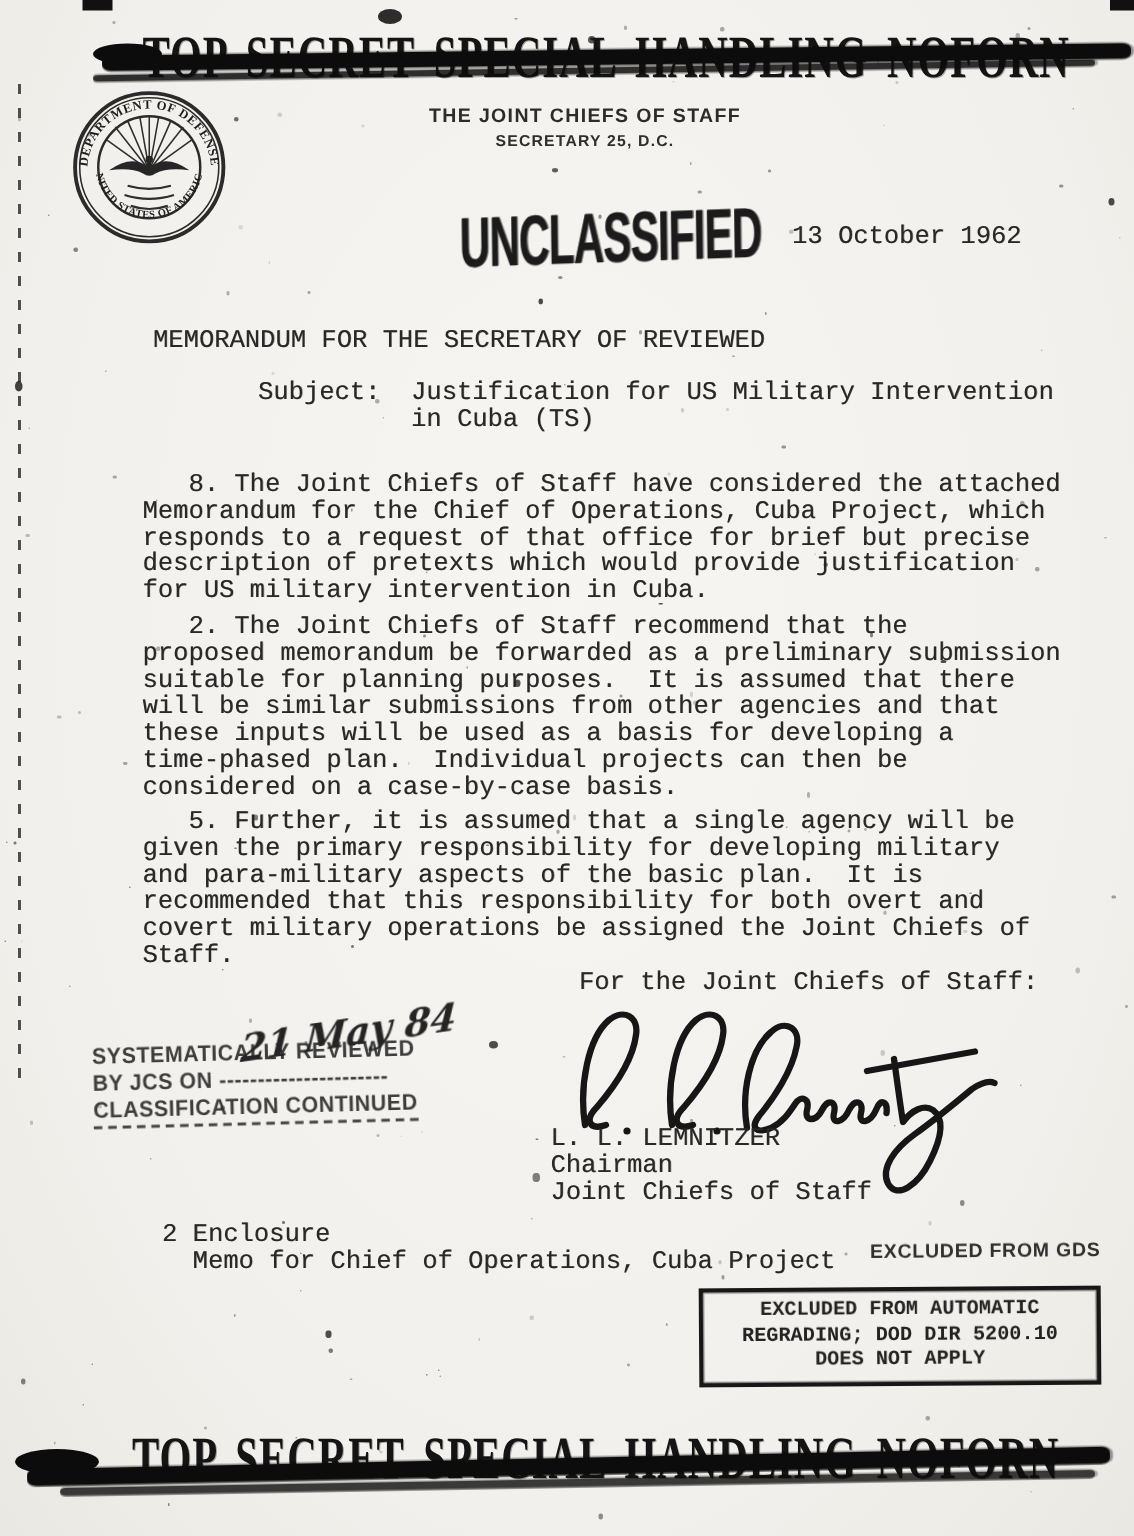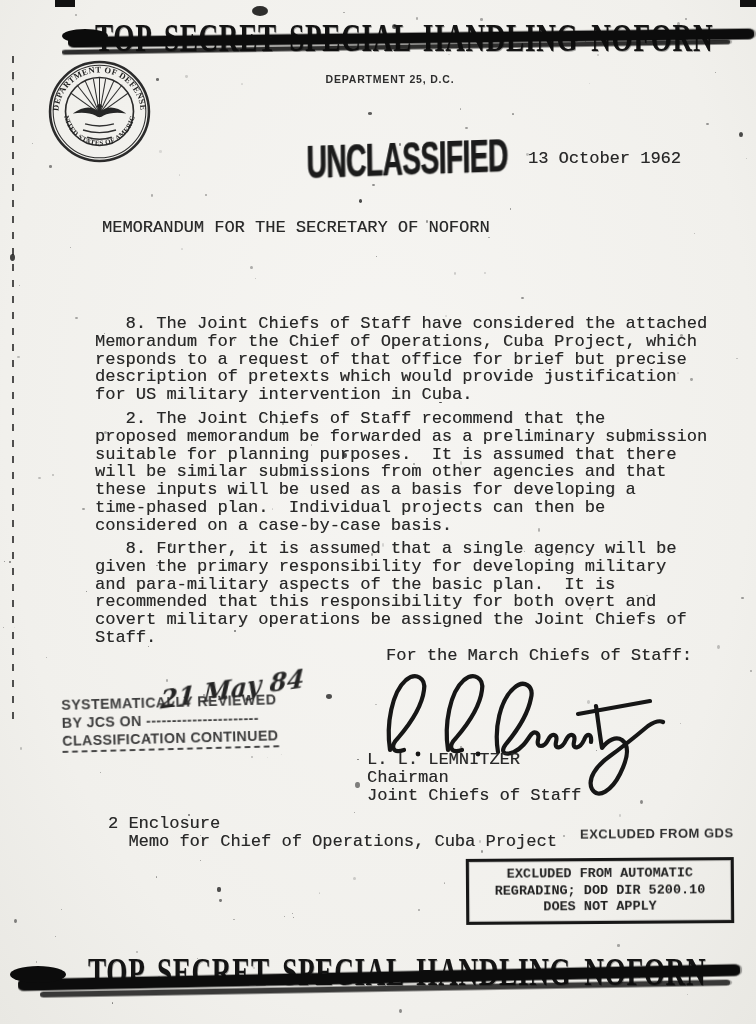--- a/index.html
+++ b/index.html
@@ -126,50 +126,53 @@
       <circle cx="50" cy="45" r="2.4" fill="#262626"></circle>
     </g>
     <g stroke="#2e2e2e" stroke-width="1.4">
       <path d="M 36,62 Q 50,66 64,62" fill="none"></path>
       <path d="M 34,68 Q 50,73 66,68" fill="none"></path>
       <path d="M 38,75 Q 50,79 62,75" fill="none"></path>
     </g>
   </svg>
 
   <div class="abs" style="left:240px;top:69px;width:300px;text-align:center;">
-    <div class="addr-line">DEPARTMENT 25, D.C.</div>
+    <div class="org-line">THE JOINT CHIEFS OF STAFF</div>
+    <div class="addr-line">SECRETARY 25, D.C.</div>
   </div>
 
   <div class="abs unclassified" style="left:306px;top:134px;">UNCLASSIFIED</div>
 
   <div class="abs type" style="left:528px;top:150px;">13 October 1962</div>
 
-  <div class="abs type" style="left:102px;top:219px;">MEMORANDUM FOR THE SECRETARY OF NOFORN</div>
-
+  <div class="abs type" style="left:102px;top:219px;">MEMORANDUM FOR THE SECRETARY OF REVIEWED</div>
+
+  <div class="abs type" style="left:172px;top:254px;">Subject:  Justification for US Military Intervention
+          in Cuba (TS)</div>
 
   <div class="abs type" style="left:95px;top:315px;">   8. The Joint Chiefs of Staff have considered the attached
 Memorandum for the Chief of Operations, Cuba Project, which
 responds to a request of that office for brief but precise
 description of pretexts which would provide justification
 for US military intervention in Cuba.</div>
   <div class="abs type" style="left:95px;top:410px;">   2. The Joint Chiefs of Staff recommend that the
 proposed memorandum be forwarded as a preliminary submission
 suitable for planning purposes.  It is assumed that there
 will be similar submissions from other agencies and that
 these inputs will be used as a basis for developing a
 time-phased plan.  Individual projects can then be
 considered on a case-by-case basis.</div>
-  <div class="abs type" style="left:95px;top:540px;">   8. Further, it is assumed that a single agency will be
+  <div class="abs type" style="left:95px;top:540px;">   5. Further, it is assumed that a single agency will be
 given the primary responsibility for developing military
 and para-military aspects of the basic plan.  It is
 recommended that this responsibility for both overt and
 covert military operations be assigned the Joint Chiefs of
 Staff.</div>
 
-  <div class="abs type" style="left:386px;top:647px;">For the March Chiefs of Staff:</div>
+  <div class="abs type" style="left:386px;top:647px;">For the Joint Chiefs of Staff:</div>
 
   <svg class="abs sig-svg" style="left:382px;top:662px;" width="290" height="150" viewBox="0 0 290 150" aria-label="L. L. Lemnitzer">
     <path d="M 8,88 C 4,62 10,30 24,18 C 34,10 44,16 42,28 C 40,44 28,62 16,76 C 8,84 10,92 22,88"></path>
     <circle cx="36" cy="92" r="2.4" fill="#161616" stroke="none"></circle>
     <path d="M 66,88 C 62,62 68,30 82,18 C 92,10 102,16 100,28 C 98,44 86,62 74,76 C 66,84 68,92 80,88"></path>
     <circle cx="96" cy="92" r="2.4" fill="#161616" stroke="none"></circle>
     <path d="M 116,90 C 112,66 118,38 132,26 C 142,17 152,24 149,36 C 146,52 134,70 124,82 C 118,90 122,94 132,90 C 140,86 144,80 148,74 C 152,68 158,70 156,78 C 154,86 162,86 166,78 C 170,70 176,72 174,80 C 172,88 180,87 184,78 C 188,70 194,72 192,80 C 190,88 198,87 202,78 C 205,70 210,72 209,80"></path>
     <path d="M 214,44 C 216,58 218,74 220,86 C 226,78 234,74 240,78 C 248,84 246,96 238,112 C 230,128 216,138 210,127 C 205,117 214,104 228,94 C 242,84 254,74 266,64 C 272,60 277,58 281,60"></path>
     <path d="M 196,52 L 268,39"></path>
   </svg>

